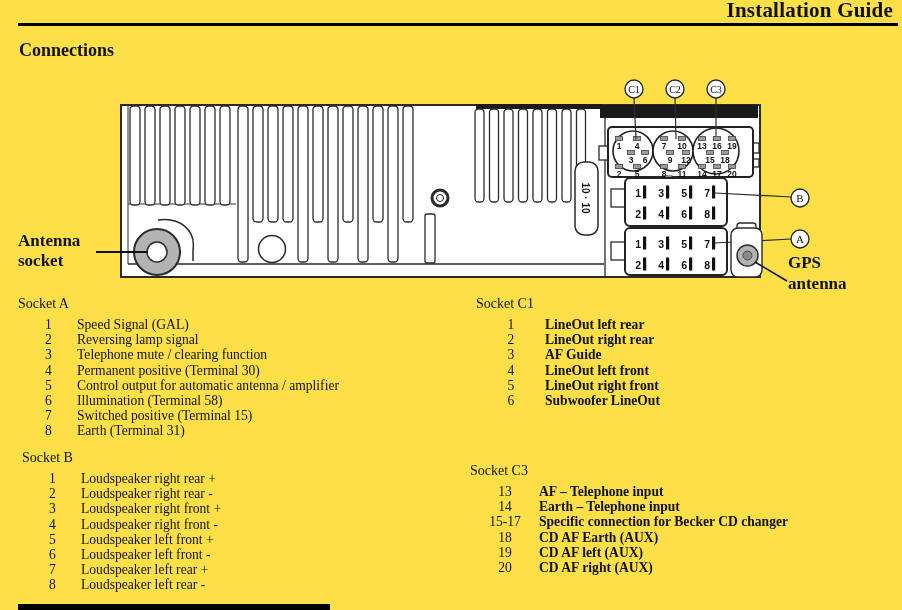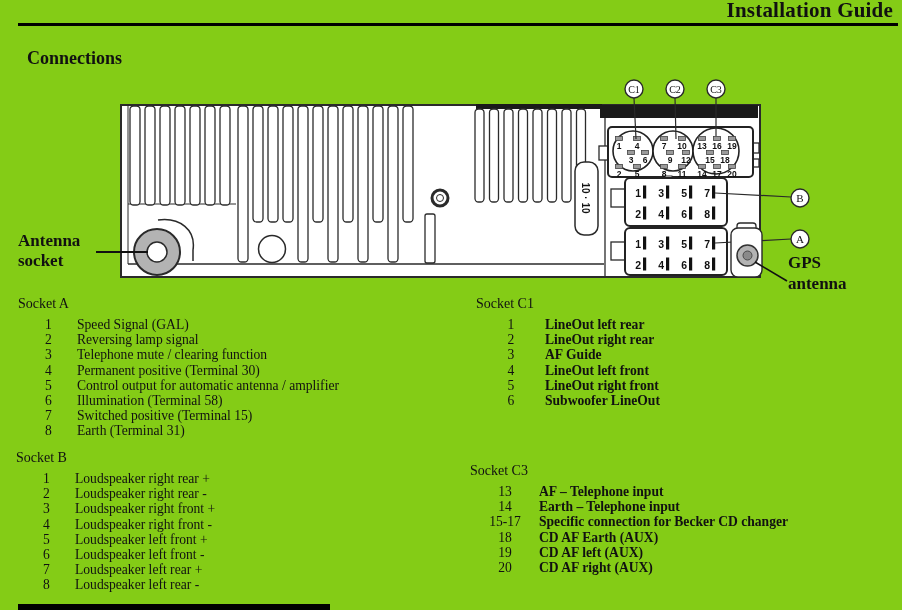--- a/index.html
+++ b/index.html
@@ -1,36 +1,36 @@
 <!DOCTYPE html>
 <html><head>
 <meta charset="utf-8">
 <style>
   html,body{margin:0;padding:0;background:#fff;}
   body{width:902px;height:610px;overflow:hidden;
        font-family:"Liberation Serif","DejaVu Serif",serif;color:#111;}
-  .page{position:relative;width:902px;height:610px;background:#84cc16;}
+  .page{position:relative;width:902px;height:610px;background:#fde047;}
 
   .doc-title{position:absolute;top:-2px;right:9px;margin:0;
              font-size:21px;font-weight:bold;letter-spacing:.2px;}
   .header-rule{position:absolute;left:18px;right:4px;top:23px;height:3px;background:#000;}
-  .section-heading{position:absolute;left:19px;top:40px;margin:8px;font-size:18px;font-weight:bold;}
+  .section-heading{position:absolute;left:19px;top:40px;margin:0;font-size:18px;font-weight:bold;}
 
   .diagram-svg{position:absolute;left:0;top:0;width:902px;height:610px;}
 
   .sec{position:absolute;}
   .sec-title{margin:0 0 5px 0;font-size:14px;font-weight:normal;}
   .row{font-size:13.6px;line-height:15.2px;white-space:nowrap;}
   .lcol .num{display:inline-block;margin-left:27px;width:20px;}
   .lcol .txt{margin-left:12px;}
   .rcol .num{display:inline-block;margin-left:13px;width:44px;text-align:center;}
   .rcol .txt{margin-left:12px;font-weight:bold;}
 
   #socket-a {left:18px;top:296px;width:440px;}
-  #socket-b {left:16px;top:450px;width:440px;}
+  #socket-b {left:22px;top:450px;width:440px;}
   #socket-c1{left:476px;top:296px;width:425px;}
   #socket-c2{left:470px;top:420px;width:425px;}
   #socket-c3{left:470px;top:463px;width:425px;}
 
   .bottom-bar{position:absolute;left:18px;top:604px;width:312px;height:6px;background:#000;}
 
   
   .dlabel{font:bold 17px "Liberation Serif",serif;fill:#111;}
   .pinnum{font:bold 8.5px "Liberation Sans",sans-serif;fill:#111;}
   .abnum{font:bold 10.5px "Liberation Sans",sans-serif;fill:#111;}

